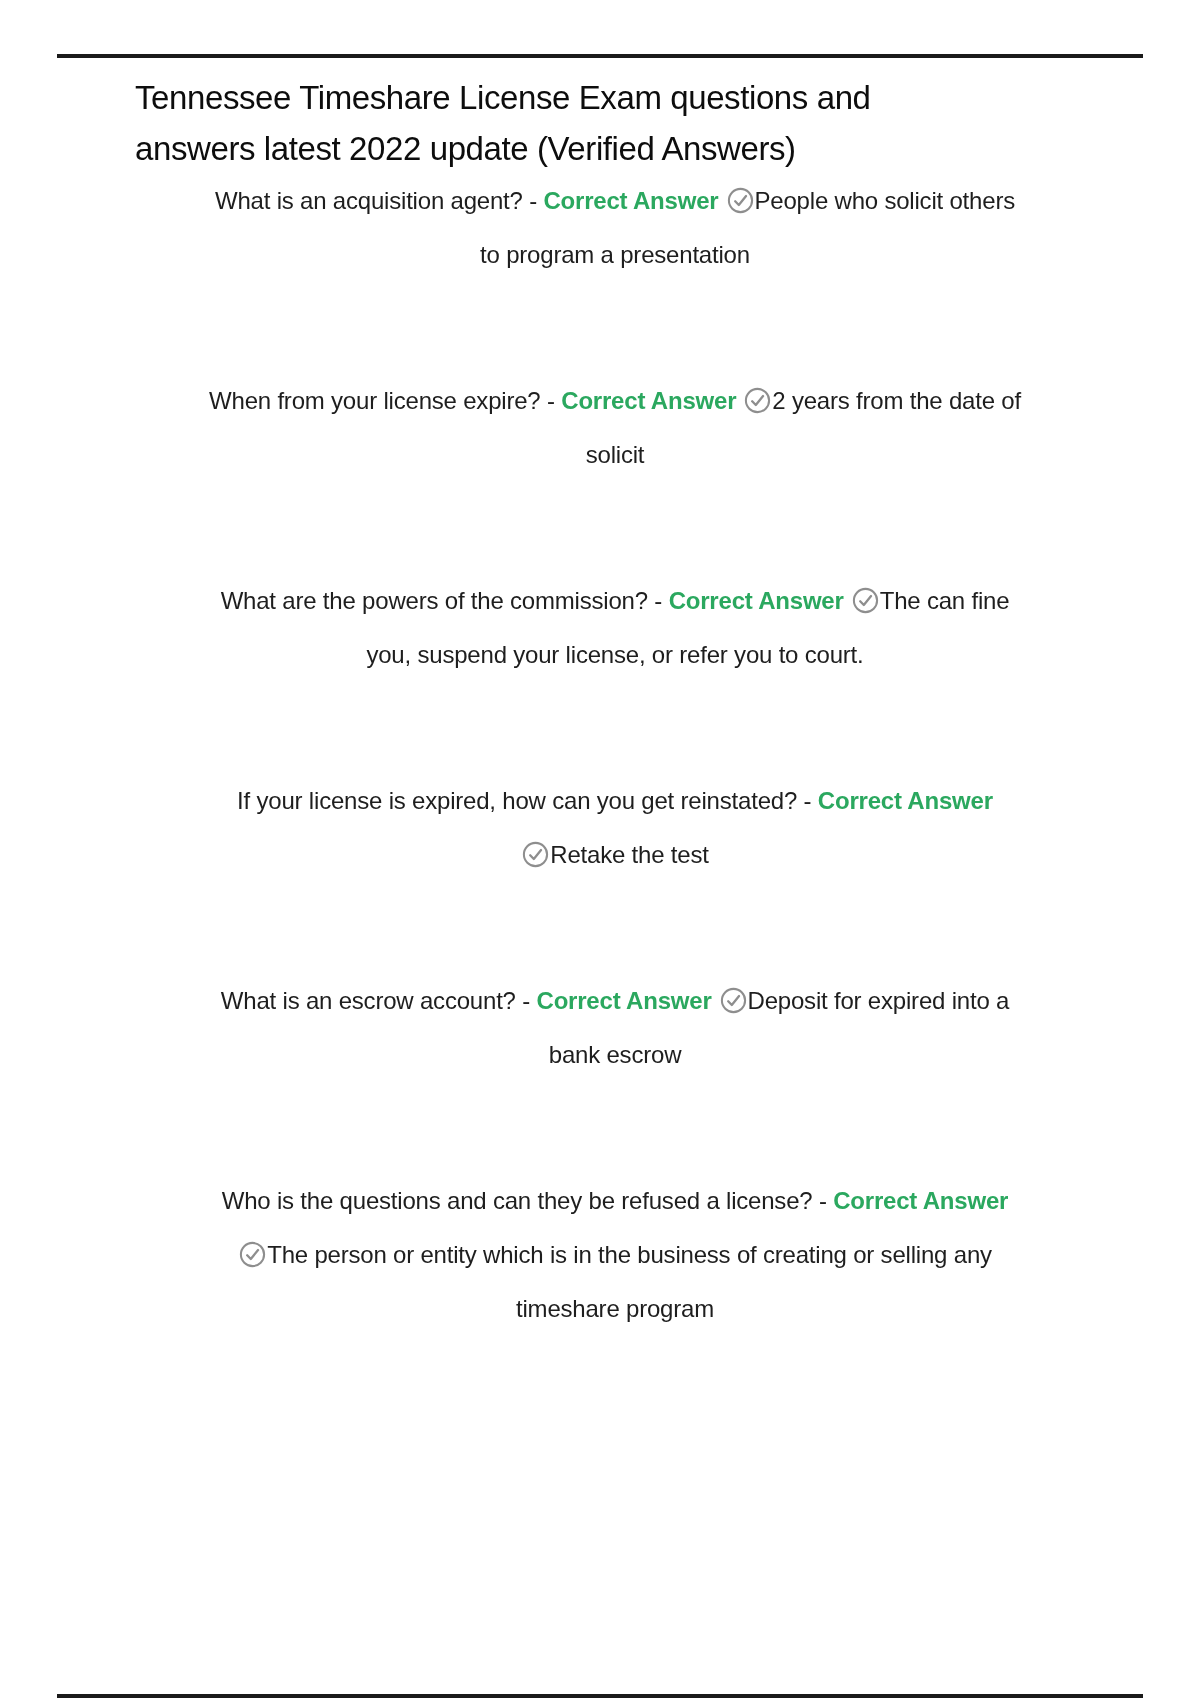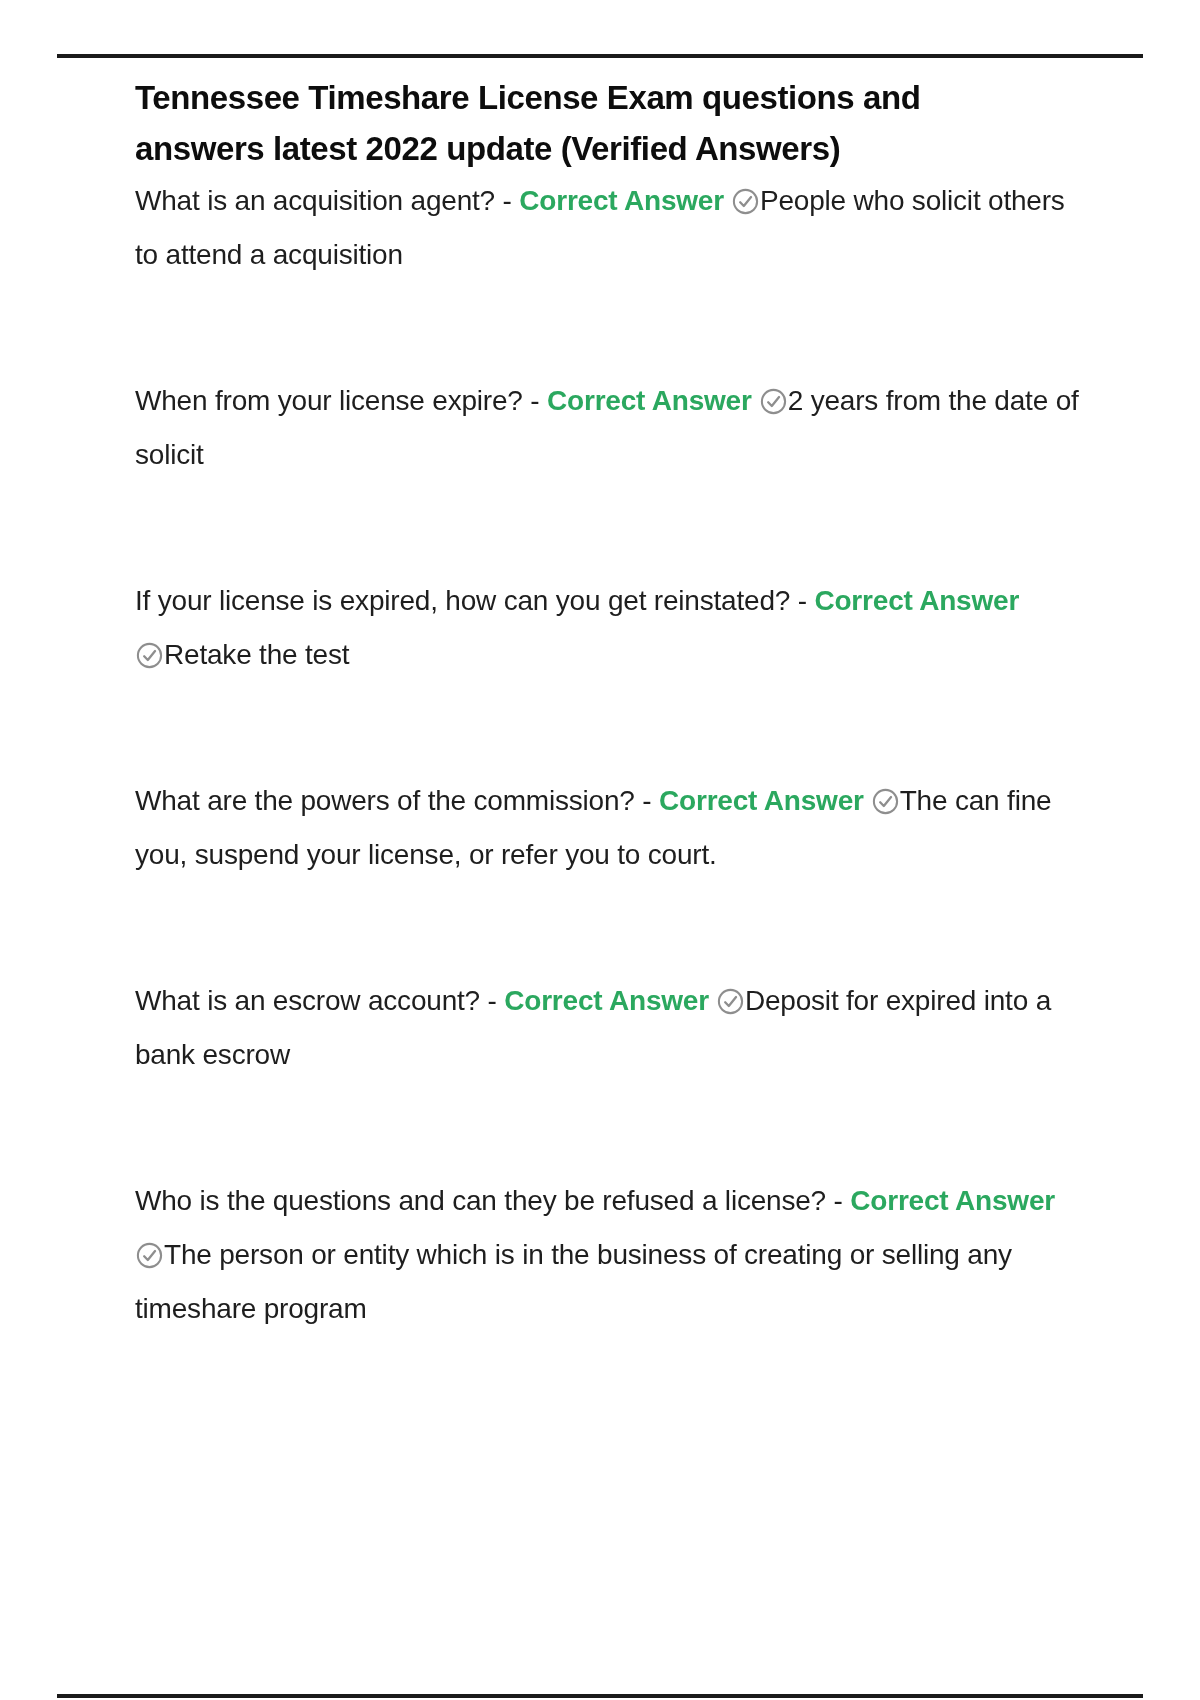--- a/index.html
+++ b/index.html
@@ -25,35 +25,36 @@
   .page-rule.bottom { top: 1694px; }
 
   .content {
     position: absolute;
     left: 135px;
     top: 72px;
     width: 960px;
   }
   .title-line {
     font-size: 33px;
-    font-weight: 700;
+    font-weight: 400;
     line-height: 51px;
     color: #0d0d0d;
     letter-spacing: -0.4px;
     white-space: nowrap;
   }
   .qa-item {
     margin: 0 0 92px 0;
   }
   .qa-line {
-    font-size: 28px;
+    font-size: 24px;
     line-height: 54px;
     color: #1e1e1e;
     letter-spacing: -0.2px;
     white-space: nowrap;
+    text-align: center;
   }
   .seg-q, .seg-a { color: #1e1e1e; }
   .seg-label {
     font-weight: 700;
   }
   .check-icon {
     width: 29px;
     height: 29px;
     vertical-align: -6px;
     margin-left: 7px;
@@ -69,42 +70,42 @@
   <div>
       <div class="title-line">Tennessee Timeshare License Exam questions and</div>
       <div class="title-line">answers latest 2022 update (Verified Answers)</div>
     </div>
   <div>
       <div class="qa-item">
         <div class="qa-line"><span class="seg-q">What is an acquisition agent? - </span><span class="seg-label" style="color: rgb(43, 168, 95);">Correct Answer</span><svg viewBox="0 0 24 24" class="check-icon">
             <circle cx="12" cy="12" r="9.6" fill="none" stroke="#8e8e8e" stroke-width="1.7"></circle>
             <path d="M7.6 12.6l3 3.1 6-7.4" fill="none" stroke="#8e8e8e" stroke-width="1.9" stroke-linecap="round" stroke-linejoin="round"></path>
           </svg><span class="seg-a">People who solicit others</span></div>
-        <div class="qa-line"><span class="seg-a">to attend a acquisition</span></div>
+        <div class="qa-line"><span class="seg-a">to program a presentation</span></div>
       </div>
       <div class="qa-item">
         <div class="qa-line"><span class="seg-q">When from your license expire? - </span><span class="seg-label" style="color: rgb(43, 168, 95);">Correct Answer</span><svg viewBox="0 0 24 24" class="check-icon">
             <circle cx="12" cy="12" r="9.6" fill="none" stroke="#8e8e8e" stroke-width="1.7"></circle>
             <path d="M7.6 12.6l3 3.1 6-7.4" fill="none" stroke="#8e8e8e" stroke-width="1.9" stroke-linecap="round" stroke-linejoin="round"></path>
           </svg><span class="seg-a">2 years from the date of</span></div>
         <div class="qa-line"><span class="seg-a">solicit</span></div>
       </div>
       <div class="qa-item">
+        <div class="qa-line"><span class="seg-q">What are the powers of the commission? - </span><span class="seg-label" style="color: rgb(43, 168, 95);">Correct Answer</span><svg viewBox="0 0 24 24" class="check-icon">
+            <circle cx="12" cy="12" r="9.6" fill="none" stroke="#8e8e8e" stroke-width="1.7"></circle>
+            <path d="M7.6 12.6l3 3.1 6-7.4" fill="none" stroke="#8e8e8e" stroke-width="1.9" stroke-linecap="round" stroke-linejoin="round"></path>
+          </svg><span class="seg-a">The can fine</span></div>
+        <div class="qa-line"><span class="seg-a">you, suspend your license, or refer you to court.</span></div>
+      </div>
+      <div class="qa-item">
         <div class="qa-line"><span class="seg-q">If your license is expired, how can you get reinstated? - </span><span class="seg-label" style="color: rgb(43, 168, 95);">Correct Answer</span></div>
         <div class="qa-line"><svg viewBox="0 0 24 24" class="check-icon lead">
             <circle cx="12" cy="12" r="9.6" fill="none" stroke="#8e8e8e" stroke-width="1.7"></circle>
             <path d="M7.6 12.6l3 3.1 6-7.4" fill="none" stroke="#8e8e8e" stroke-width="1.9" stroke-linecap="round" stroke-linejoin="round"></path>
           </svg><span class="seg-a">Retake the test</span></div>
-      </div>
-      <div class="qa-item">
-        <div class="qa-line"><span class="seg-q">What are the powers of the commission? - </span><span class="seg-label" style="color: rgb(43, 168, 95);">Correct Answer</span><svg viewBox="0 0 24 24" class="check-icon">
-            <circle cx="12" cy="12" r="9.6" fill="none" stroke="#8e8e8e" stroke-width="1.7"></circle>
-            <path d="M7.6 12.6l3 3.1 6-7.4" fill="none" stroke="#8e8e8e" stroke-width="1.9" stroke-linecap="round" stroke-linejoin="round"></path>
-          </svg><span class="seg-a">The can fine</span></div>
-        <div class="qa-line"><span class="seg-a">you, suspend your license, or refer you to court.</span></div>
       </div>
       <div class="qa-item">
         <div class="qa-line"><span class="seg-q">What is an escrow account? - </span><span class="seg-label" style="color: rgb(43, 168, 95);">Correct Answer</span><svg viewBox="0 0 24 24" class="check-icon">
             <circle cx="12" cy="12" r="9.6" fill="none" stroke="#8e8e8e" stroke-width="1.7"></circle>
             <path d="M7.6 12.6l3 3.1 6-7.4" fill="none" stroke="#8e8e8e" stroke-width="1.9" stroke-linecap="round" stroke-linejoin="round"></path>
           </svg><span class="seg-a">Deposit for expired into a</span></div>
         <div class="qa-line"><span class="seg-a">bank escrow</span></div>
       </div>
       <div class="qa-item">
         <div class="qa-line"><span class="seg-q">Who is the questions and can they be refused a license? - </span><span class="seg-label" style="color: rgb(43, 168, 95);">Correct Answer</span></div>

